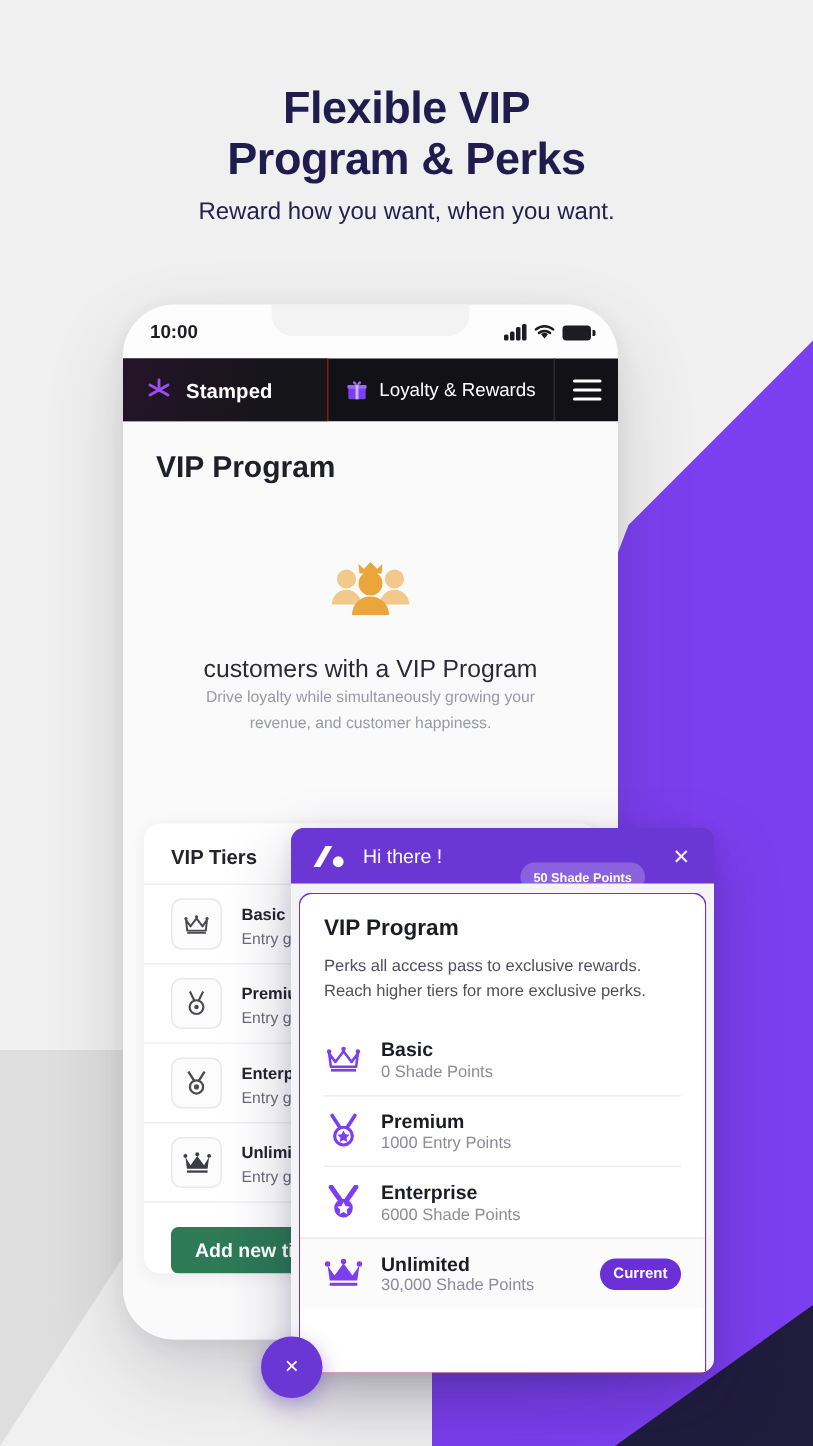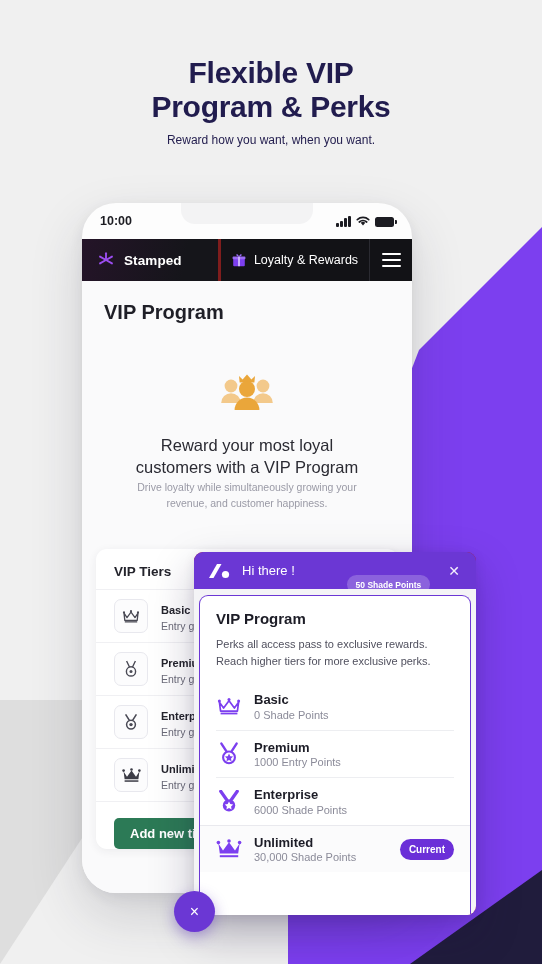--- a/index.html
+++ b/index.html
@@ -33,21 +33,21 @@
     font-size:30px;
     font-weight:bold;
     line-height:1.13;
     letter-spacing:-0.3px;
   }
   .subhead {
     position:absolute;
     top:133px; left:0; right:0;
     text-align:center;
     color:#252050;
-    font-size:12px;
+    font-size:16px;
     font-weight:400;
   }
 
   
   .phone {
     position:absolute;
     left:82px; top:203px;
     width:330px; height:690px;
     background:#fdfdfd;
     border-radius:34px;
@@ -95,21 +95,21 @@
   .nav-brand {
     display:flex; align-items:center; gap:8px;
     padding:0 14px;
     flex:0 0 auto; width:136px;
     background:linear-gradient(100deg,#241428 0%, #15151a 75%);
   }
   .nav-brand-text { font-size:13.5px; font-weight:bold; letter-spacing:.1px;}
   .nav-mid {
     flex:1 1 auto;
     display:flex; align-items:center; justify-content:center; gap:8px;
-    border-left:3px solid #7f1d1d;
+    border-left:1px solid #7f1d1d;
     border-right:1px solid #2a2a31;
     font-size:12.5px;
   }
   .nav-burger {
     flex:0 0 auto; width:42px;
     display:flex; flex-direction:column; align-items:center; justify-content:center; gap:4px;
   }
   .nav-burger span { display:block; width:19px; height:2.2px; background:#fff; border-radius:2px; }
 
   
@@ -328,21 +328,20 @@
       <svg width="56" height="42" viewBox="0 0 56 42">
         <circle cx="12" cy="16" r="6.4" fill="#f3c98b"></circle>
         <path d="M2.2 33 a9.8 9.8 0 0 1 19.6 0 z" fill="#f3c98b"></path>
         <circle cx="44" cy="16" r="6.4" fill="#f3c98b"></circle>
         <path d="M34.2 33 a9.8 9.8 0 0 1 19.6 0 z" fill="#f3c98b"></path>
         <path d="M20 6 l3.6 3.4 L28 4.6 l4.4 4.8 L36 6 l-0.6 6.4 H20.6 z" fill="#eaa63a"></path>
         <circle cx="28" cy="19" r="8" fill="#eaa63a"></circle>
         <path d="M15.6 40 a12.4 12.4 0 0 1 24.8 0 z" fill="#eaa63a"></path>
       </svg>
       <div class="empty-title">
-        <div>Reward your most loyal</div>
         <div>customers with a VIP Program</div>
       </div>
       <div class="empty-sub">
         <div>Drive loyalty while simultaneously growing your</div>
         <div>revenue, and customer happiness.</div>
       </div>
     </div>
   </div>
 
   <div class="tiers-card">

